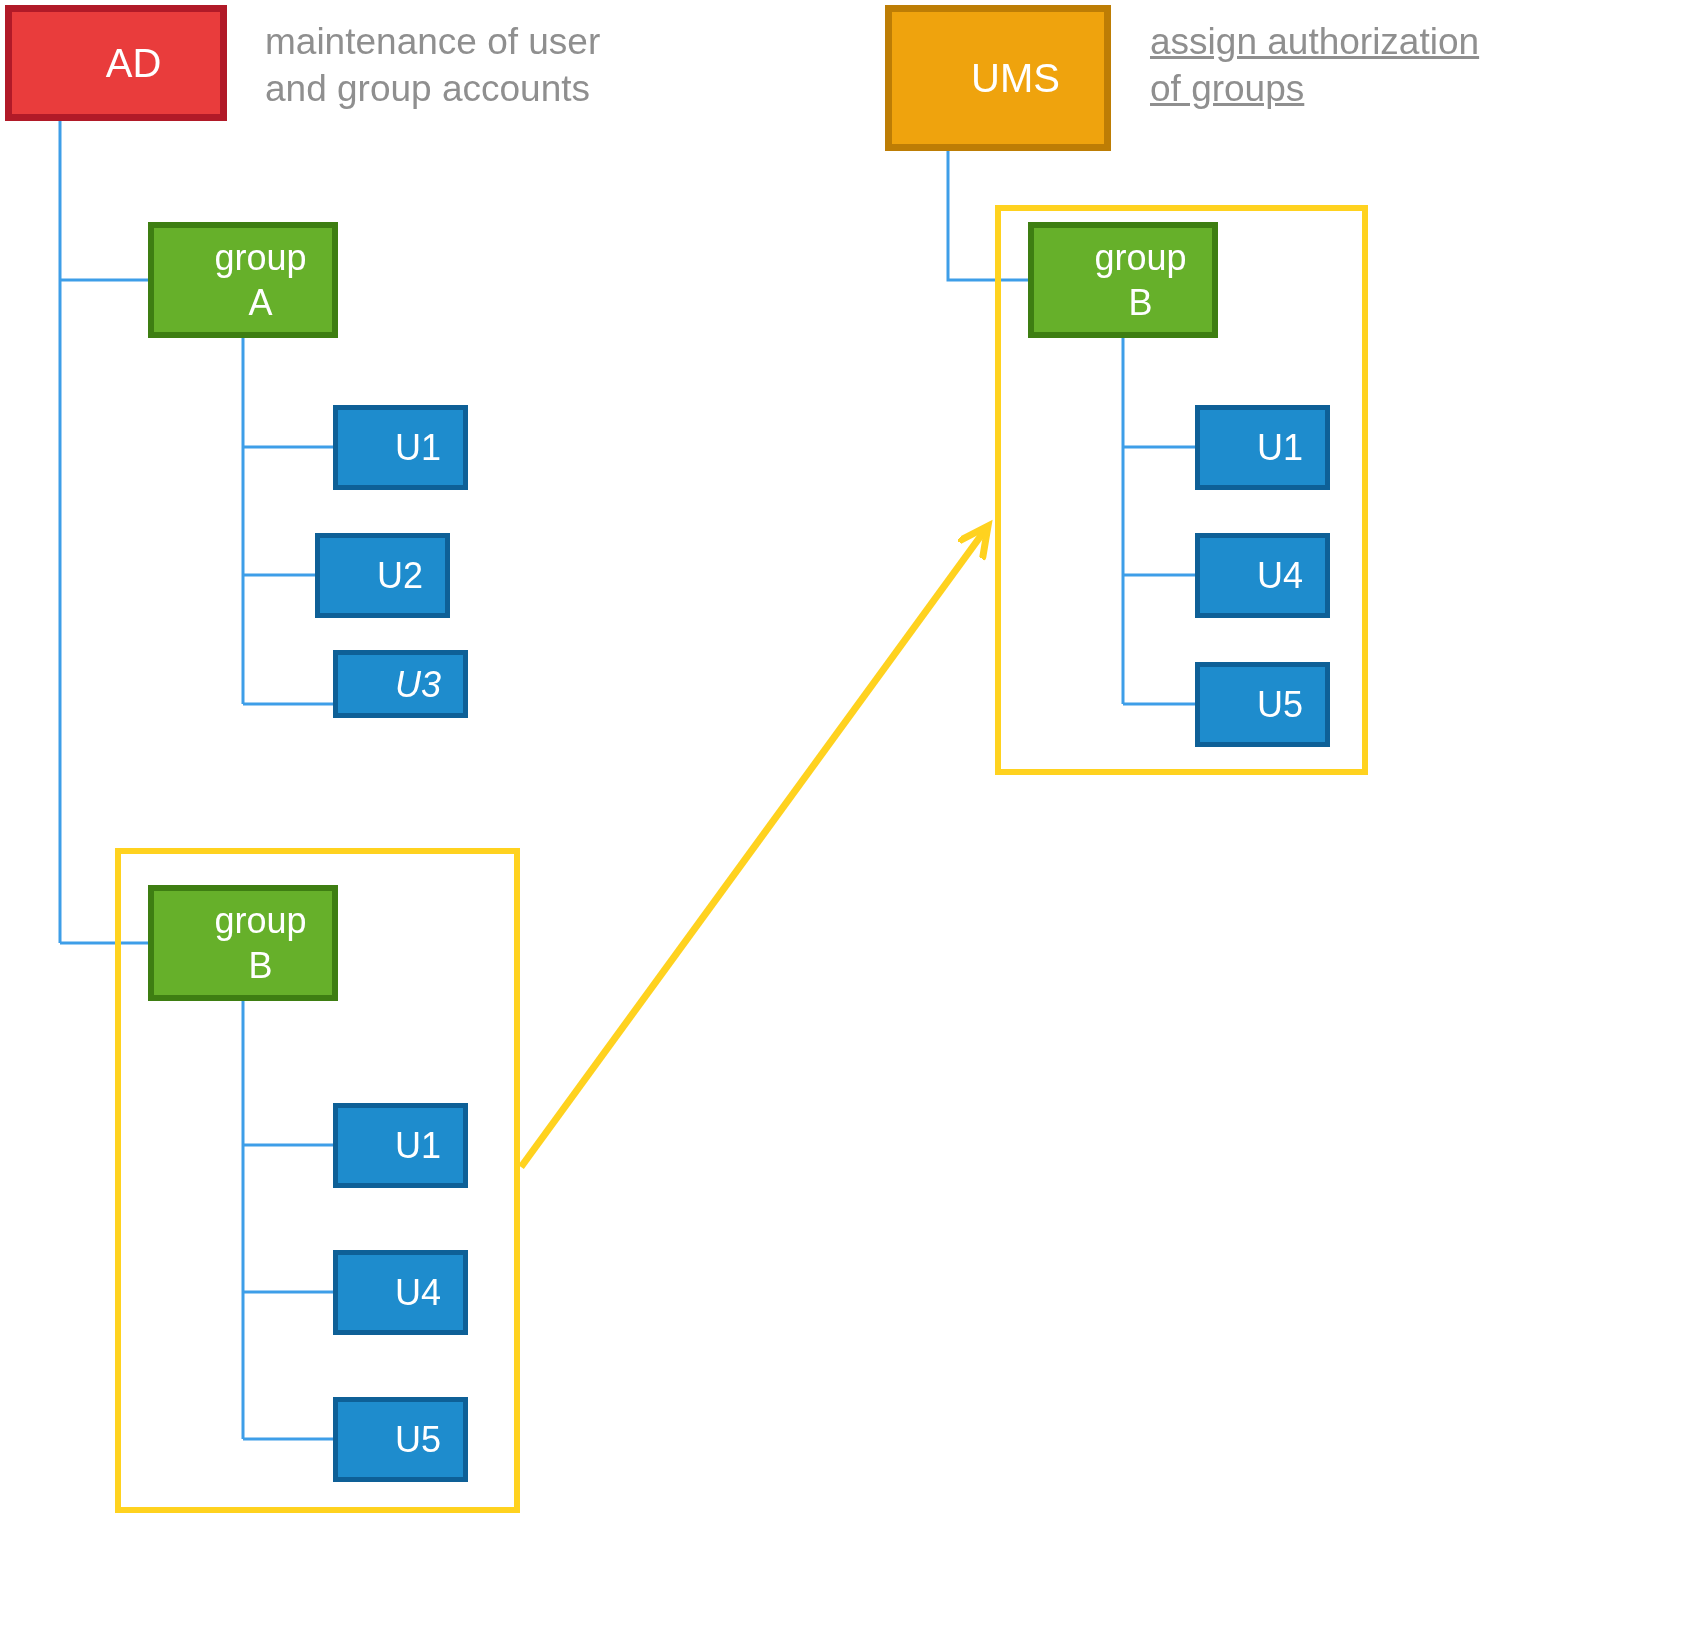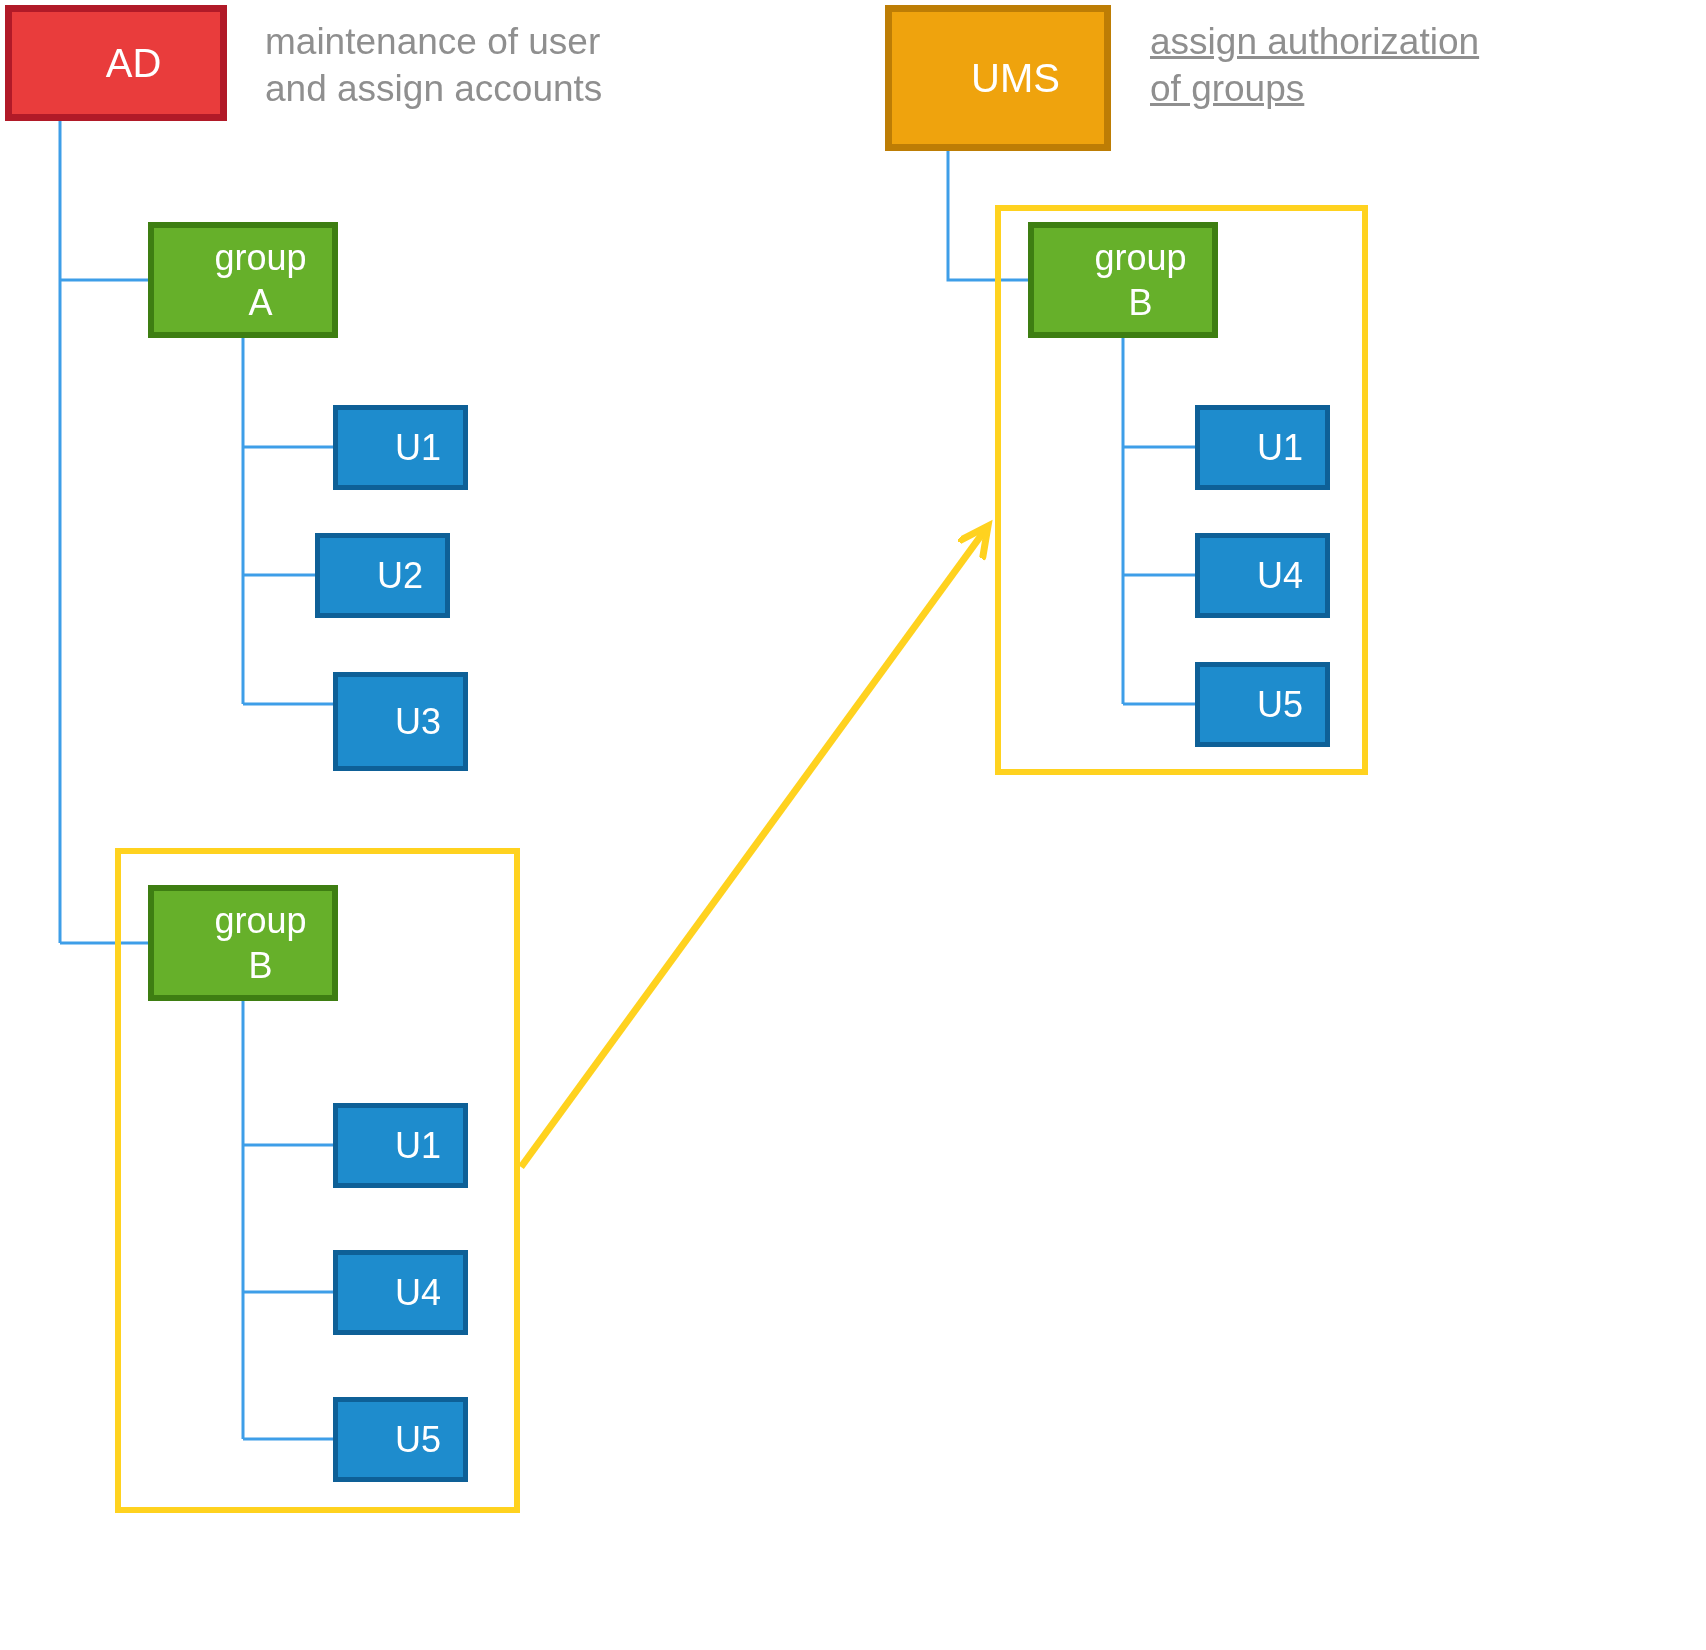--- a/index.html
+++ b/index.html
@@ -91,31 +91,31 @@
     <path d="M1123 338 L1123 704 M1123 447 L1195 447 M1123 575 L1195 575 M1123 704 L1195 704" fill="none" stroke="#3e9ee8" stroke-width="3"></path>
 
     <line x1="521" y1="1167" x2="988" y2="526" stroke="#ffd21f" stroke-width="7" marker-end="url(#arrowhead)"></line>
   </svg>
 
   <div class="frame" style="left:115px; top:848px; width:405px; height:665px;"></div>
   <div class="frame" style="left:995px; top:205px; width:373px; height:570px;"></div>
 
   <div class="box box-ad" style="left:5px; top:5px; width:222px; height:116px;">AD</div>
   <div class="caption" style="left:265px; top:18px;">maintenance of user
-and assign accounts</div>
+and group accounts</div>
 
   <div class="box box-ums" style="left:885px; top:5px; width:226px; height:146px;">UMS</div>
   <div class="caption" style="left:1150px; top:18px;text-decoration:underline;">assign authorization
 of groups</div>
 
   <div class="box box-group" style="left:148px; top:222px; width:190px; height:116px;">group
 A</div>
   <div class="box box-user" style="left:333px; top:405px; width:135px; height:85px;">U1</div>
   <div class="box box-user" style="left:315px; top:533px; width:135px; height:85px;">U2</div>
-  <div class="box box-user" style="left:333px; top:672px; width:135px; height:99px;">U3</div>
+  <div class="box box-user" style="left:333px; top:650px; width:135px; height:68px;font-style:italic;">U3</div>
 
   <div class="box box-group" style="left:148px; top:885px; width:190px; height:116px;">group
 B</div>
   <div class="box box-user" style="left:333px; top:1103px; width:135px; height:85px;">U1</div>
   <div class="box box-user" style="left:333px; top:1250px; width:135px; height:85px;">U4</div>
   <div class="box box-user" style="left:333px; top:1397px; width:135px; height:85px;">U5</div>
 
   <div class="box box-group" style="left:1028px; top:222px; width:190px; height:116px;">group
 B</div>
   <div class="box box-user" style="left:1195px; top:405px; width:135px; height:85px;">U1</div>

